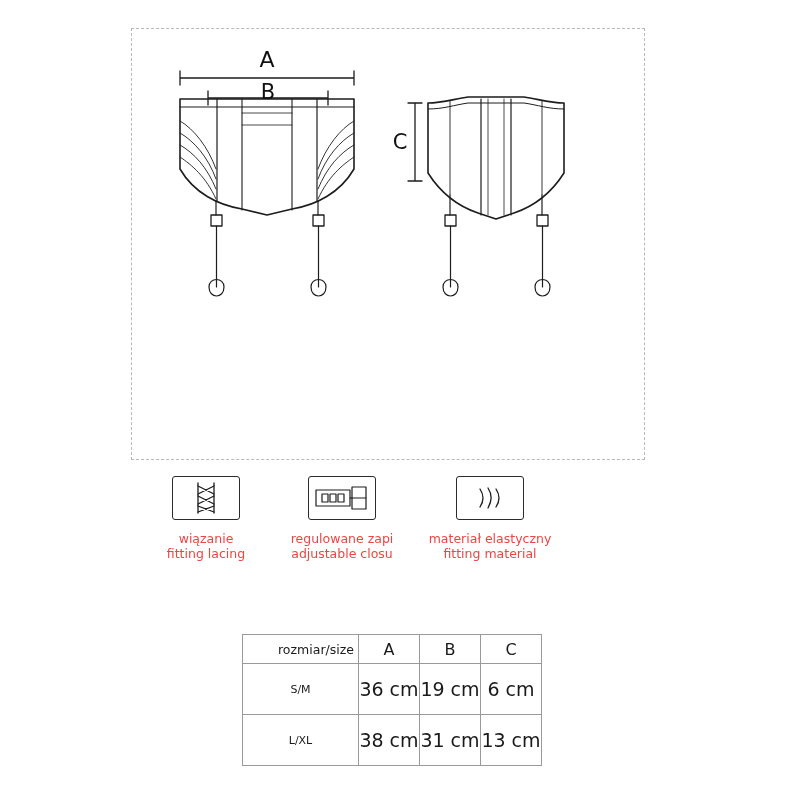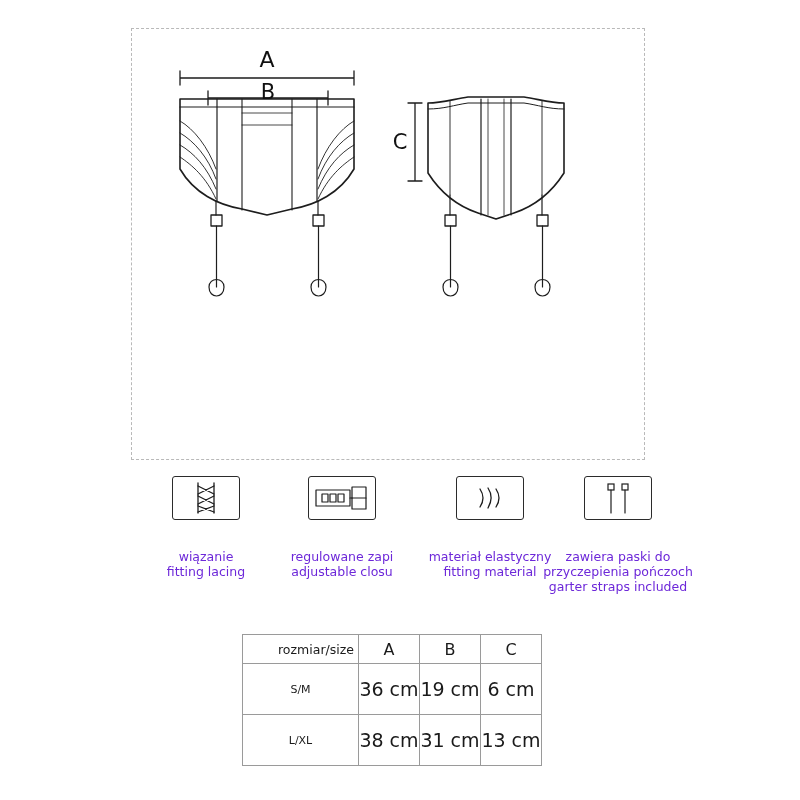--- a/index.html
+++ b/index.html
@@ -56,24 +56,24 @@
     width: 68px;
     height: 44px;
     margin: 0 auto;
     border: 1px solid #2b2b2b;
     border-radius: 3px;
     position: relative;
     background: #fff;
     box-sizing: border-box;
   }
   .feature .caption {
-    margin-top: 29px;
+    margin-top: 11px;
     font-size: 12.5px;
     line-height: 15px;
-    color: #6d28d9;
+    color: #ef4444;
     font-family: "DejaVu Sans", sans-serif;
     white-space: nowrap;
     overflow: hidden;
   }
   .feature .caption div { white-space: nowrap; }
 
   .f1 { left: 0px; }
   .f2 { left: 136px; text-align: center; }
   .f3 { left: 284px; }
   .f4 { left: 412px; }
@@ -256,37 +256,20 @@
             <path d="M39 30 C 43 24, 43 18, 39 12"></path>
           </g>
         </svg>
       </div>
       <div class="caption">
         <div>materiał elastyczny</div>
         <div>fitting material</div>
       </div>
     </div>
 
-    <div class="feature f4">
-      <div class="icon-box">
-        <svg width="66" height="42" viewBox="0 0 66 42" xmlns="http://www.w3.org/2000/svg">
-          <g fill="none" stroke="#1d1d1d" stroke-width="1.2" stroke-linecap="round">
-            <rect x="23" y="7" width="6" height="6"></rect>
-            <rect x="37" y="7" width="6" height="6"></rect>
-            <path d="M26 13 L26 36"></path>
-            <path d="M40 13 L40 36"></path>
-          </g>
-        </svg>
-      </div>
-      <div class="caption">
-        <div>zawiera paski do</div>
-        <div>przyczepienia pończoch</div>
-        <div>garter straps included</div>
-      </div>
-    </div>
   </div>
 
   <table class="size-table">
     <thead>
       <tr>
         <th class="th-label">rozmiar/size</th>
         <th class="th-dim">A</th>
         <th class="th-dim">B</th>
         <th class="th-dim">C</th>
       </tr>

